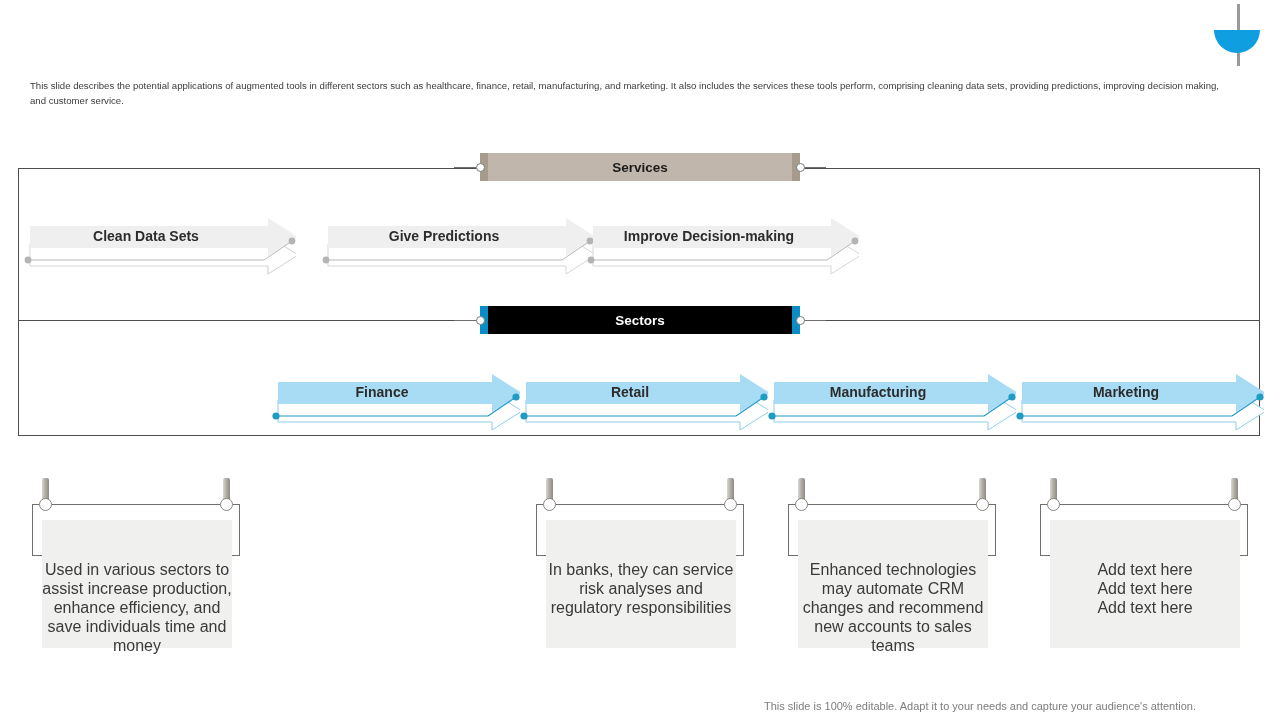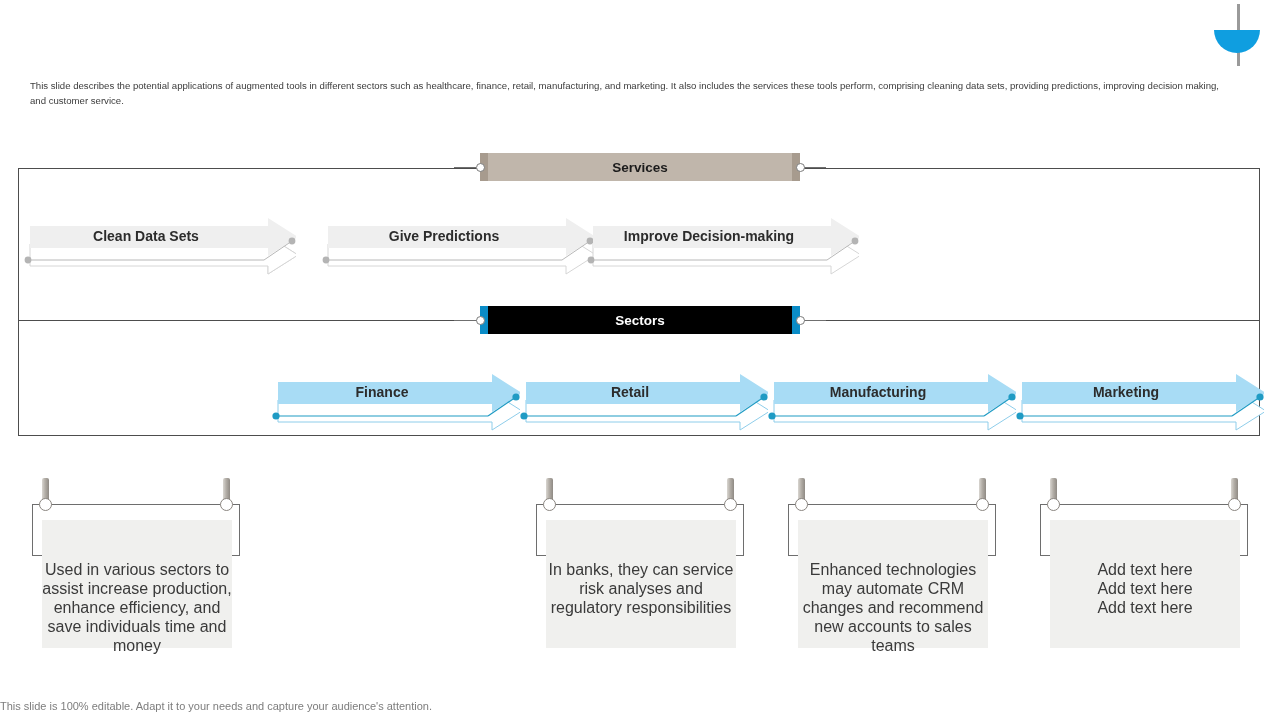--- a/index.html
+++ b/index.html
@@ -123,21 +123,21 @@
     padding-top: 40px;
   }
   .card .panel p {
     font-size: 16px; line-height: 19px; color: #3a3a3a; text-align: center;
     margin: 0;
   }
 
   
   .footer {
     position: absolute; left: 0; top: 700px; width: 1196px;
-    text-align: left; font-size: 11px; color: #7d7d7d;
+    text-align: right; font-size: 11px; color: #7d7d7d;
   }
 </style>
 </head>
 <body>
 
 <div class="slide">
 
   <div class="subtitle">This slide describes the potential applications of augmented tools in different sectors such as healthcare, finance, retail, manufacturing, and marketing. It also includes the services these tools perform, comprising cleaning data sets, providing predictions, improving decision making, and customer service.</div>
 
   <div class="logo">

